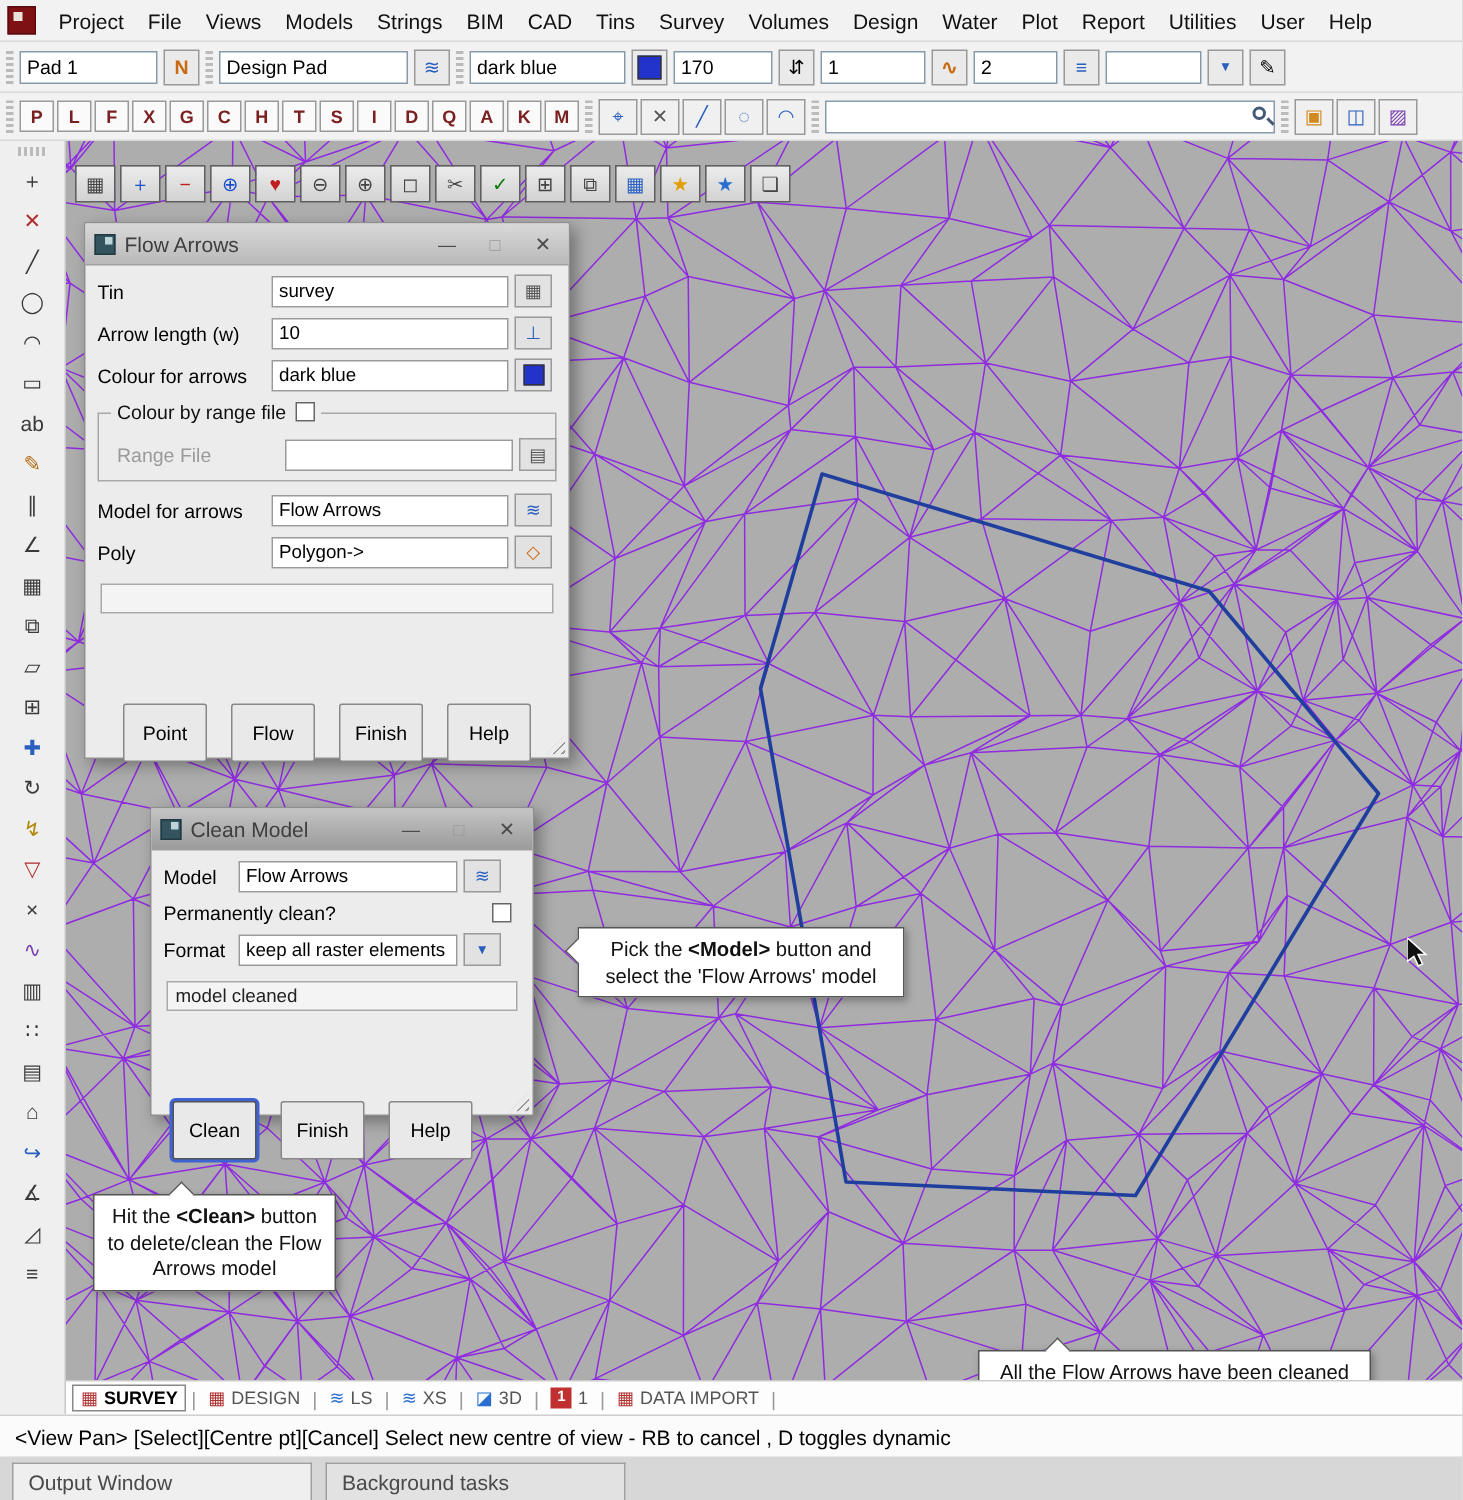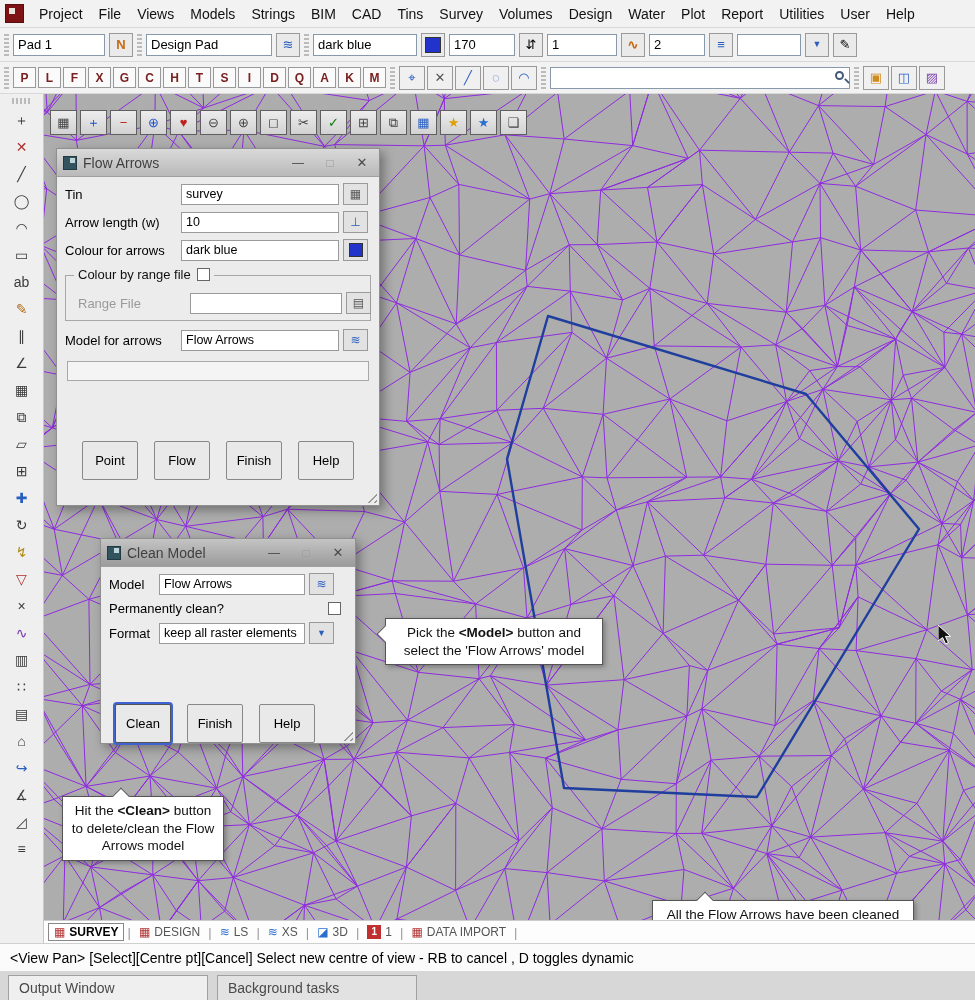--- a/index.html
+++ b/index.html
@@ -440,20 +440,27 @@
             </button>
         </div>
       </div>
       <div class="f-row">
         <span class="f-label">Model for arrows</span>
         <input class="f-input" value="Flow Arrows" style="">
         <button class="icon-btn">
             <span class="glyph">≋</span>
           </button>
       </div>
+      <div class="f-row">
+        <span class="f-label">Poly</span>
+        <input class="f-input" value="Polygon-&gt;" style="">
+        <button class="icon-btn">
+            <span class="glyph poly">◇</span>
+          </button>
+      </div>
       <div class="msg-bar"></div>
       <div class="btn-row">
           <button class="dlg-btn">Point</button>
           <button class="dlg-btn">Flow</button>
           <button class="dlg-btn">Finish</button>
           <button class="dlg-btn">Help</button>
         </div>
       <span class="grip"></span>
     </div>
 
@@ -476,20 +483,21 @@
         <span class="f-label" style="width:auto">Permanently clean?</span>
         <span class="checkbox" style="margin-left:auto;margin-right:6px"></span>
       </div>
       <div class="f-row">
         <span class="f-label" style="width:46px">Format</span>
         <input class="f-input" style="width: 146px;" value="keep all raster elements">
         <button class="icon-btn">
             <span class="glyph" style="font-size:9px">▼</span>
           </button>
       </div>
+      <div class="msg-bar">model cleaned</div>
       <div class="btn-row" style="justify-content:flex-start;padding-left:14px">
           <button class="dlg-btn focused">Clean</button>
           <button class="dlg-btn">Finish</button>
           <button class="dlg-btn">Help</button>
         </div>
       <span class="grip"></span>
     </div>
 
     <div class="callout c1">
       <span class="tail tail-left"></span>

